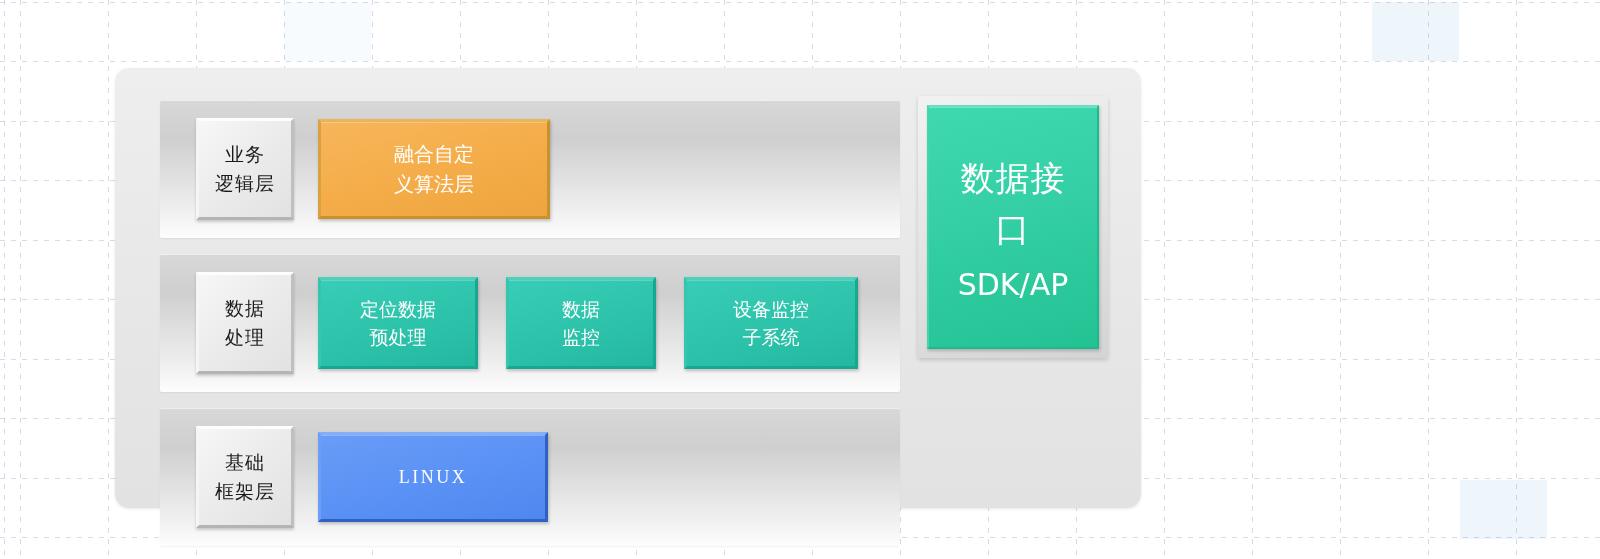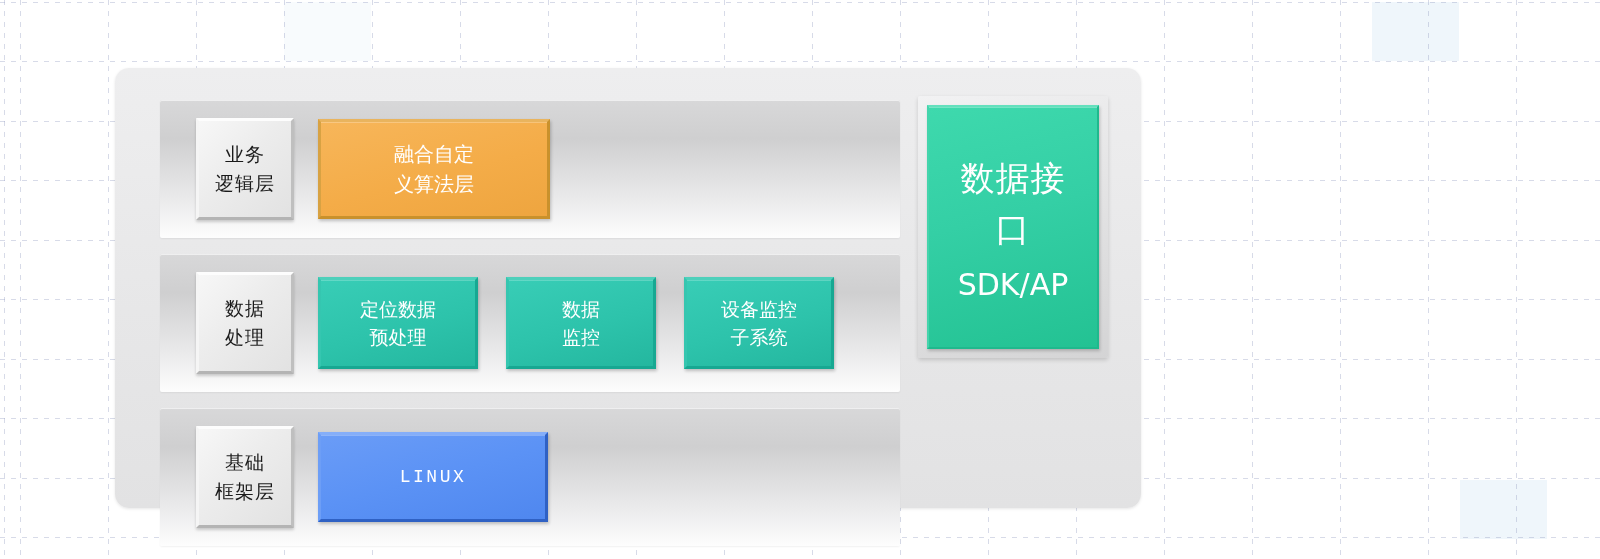--- a/index.html
+++ b/index.html
@@ -179,30 +179,30 @@
     height: 90px;
     font-size: 19px;
     background: linear-gradient(165deg, #6a9cf7 0%, #5b92f5 50%, #4f87ef 100%);
     border: 3px solid #2f61c4;
     border-top-color: #85aef9;
     border-left-color: #6d9ef6;
     box-shadow: 1px 2px 3px rgba(0,0,0,0.22),
                 inset 0 1px 0 rgba(255,255,255,0.25);
   }
   .mono-label {
-    font-family: Liberation Mono, monospace;
+    font-family: Liberation Serif, serif;
     letter-spacing: 2.5px;
     font-size: 18px;
   }
 
   
   .w-230 { width: 230px; }
   .w-160 { width: 160px; }
   .w-150 { width: 150px; }
-  .w-155 { width: 150px; }
+  .w-155 { width: 174px; }
   .w-232 { width: 232px; }
   .w-225 { width: 225px; }
 
   
   #api-outer {
     position: absolute;
     left: 803px;
     top: 28px;
     width: 190px;
     height: 262px;

